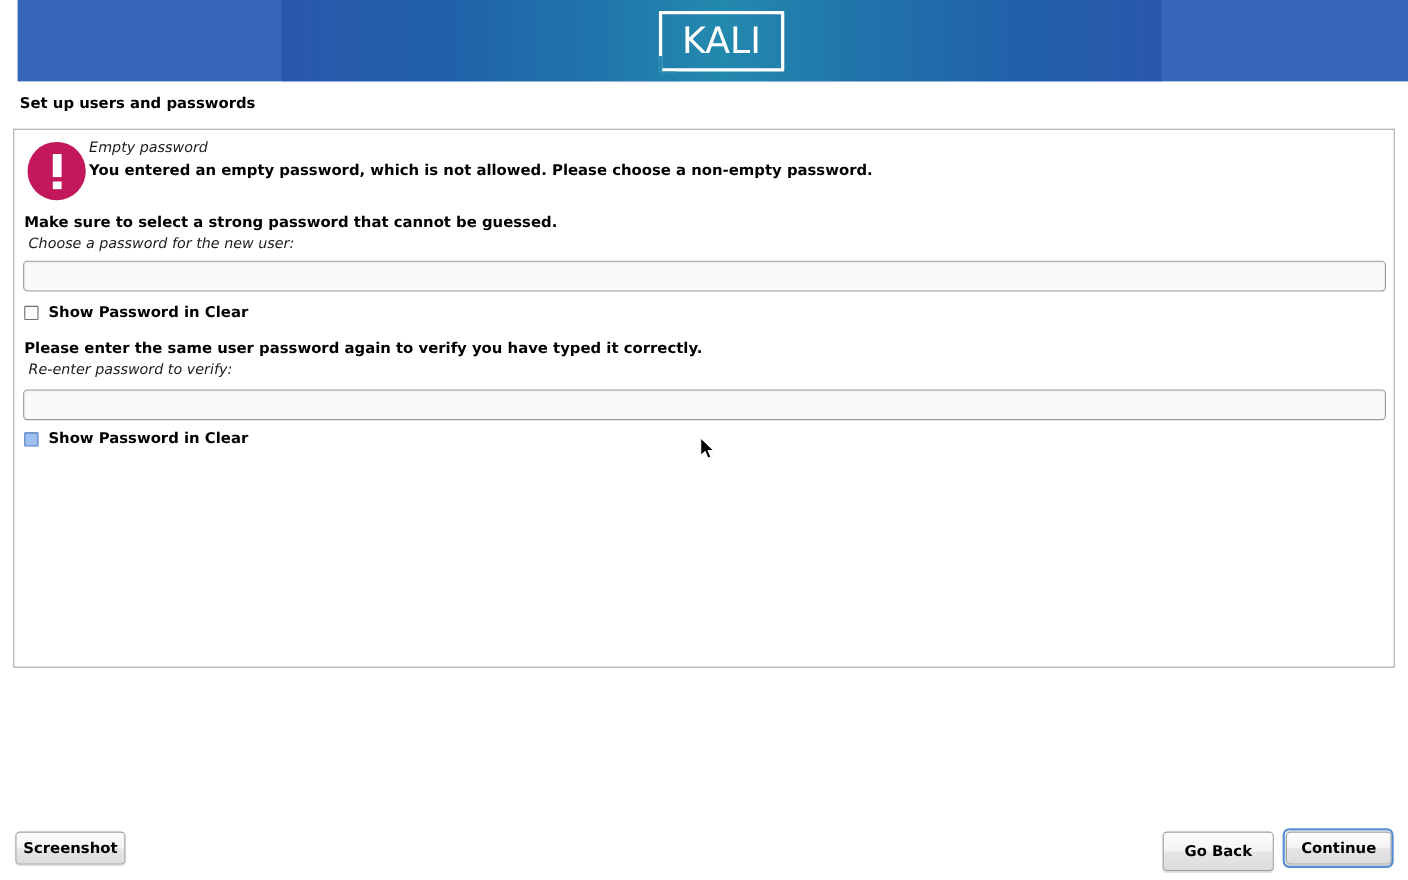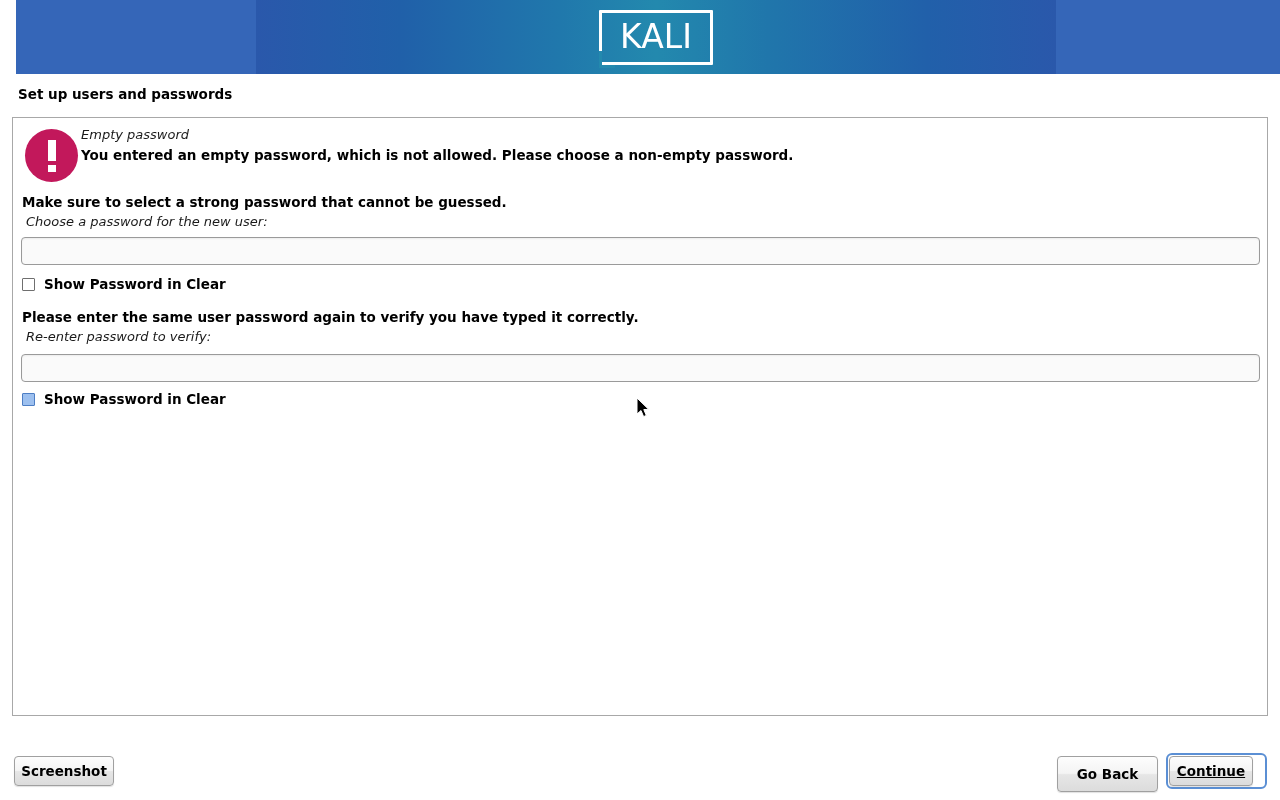--- a/index.html
+++ b/index.html
@@ -83,21 +83,21 @@
     left: 18px; top: 86px;
     font-size: 13.5px;
     font-weight: bold;
     color: #000000;
   }
 
   
   .panel {
     position: absolute;
     left: 12px; top: 117px;
-    width: 1256px; height: 599px;
+    width: 1256px; height: 490px;
     border: 1px solid #a8a8a8;
     background: #ffffff;
   }
 
   
   .error-icon {
     position: absolute;
     left: 12px; top: 11px;
     width: 53px; height: 53px;
     border-radius: 50%;
@@ -239,21 +239,21 @@
     left: 1166px; top: 753px;
     width: 101px; height: 36px;
     border: 2px solid #5b8fd4;
     border-radius: 6px;
     background: transparent;
     padding: 1px;
   }
   .btn-continue {
     position: absolute;
     left: 1px; top: 1px;
-    width: 84px; height: 30px; text-decoration: underline;
+    width: 96px; height: 30px;
   }
 
   
   .cursor {
     position: absolute;
     left: 637px; top: 398px;
     width: 14px; height: 21px;
     pointer-events: none;
   }
 </style>

